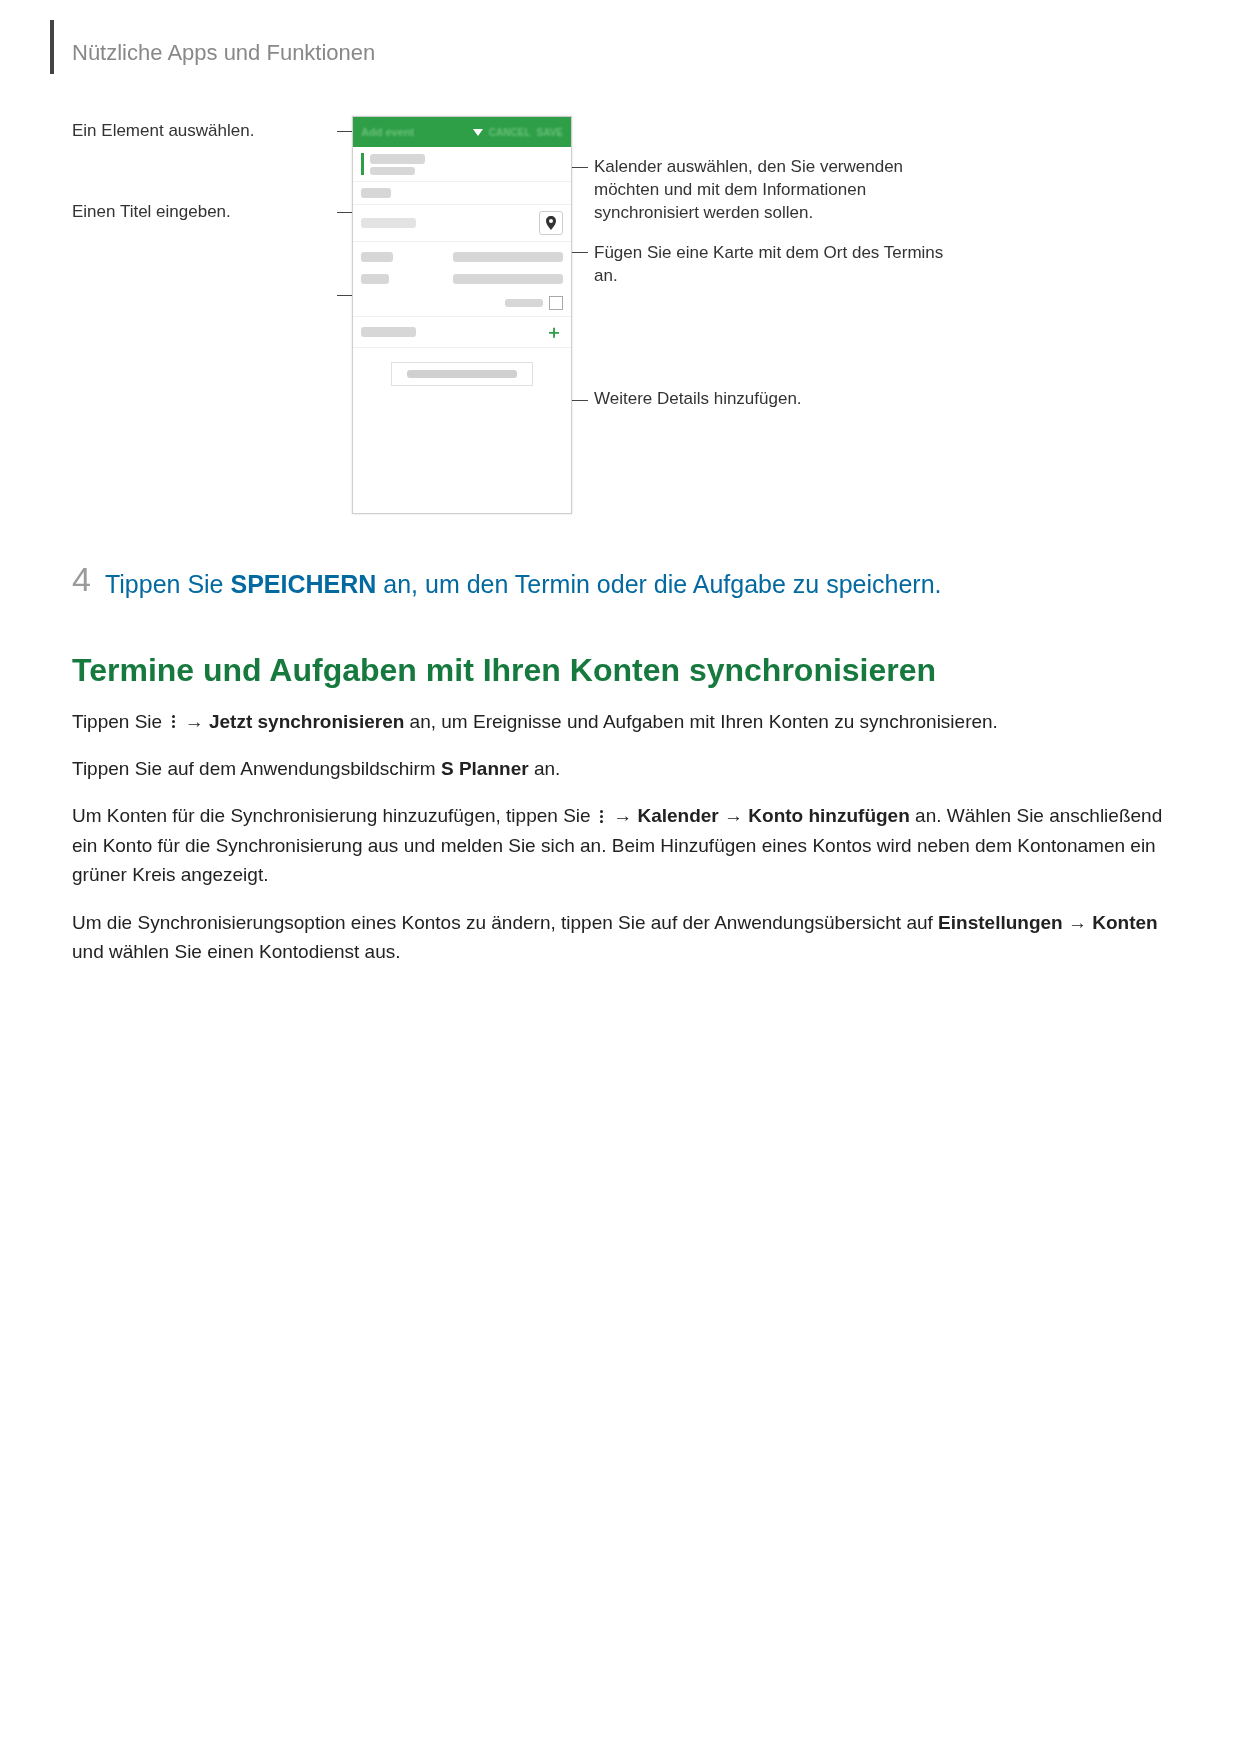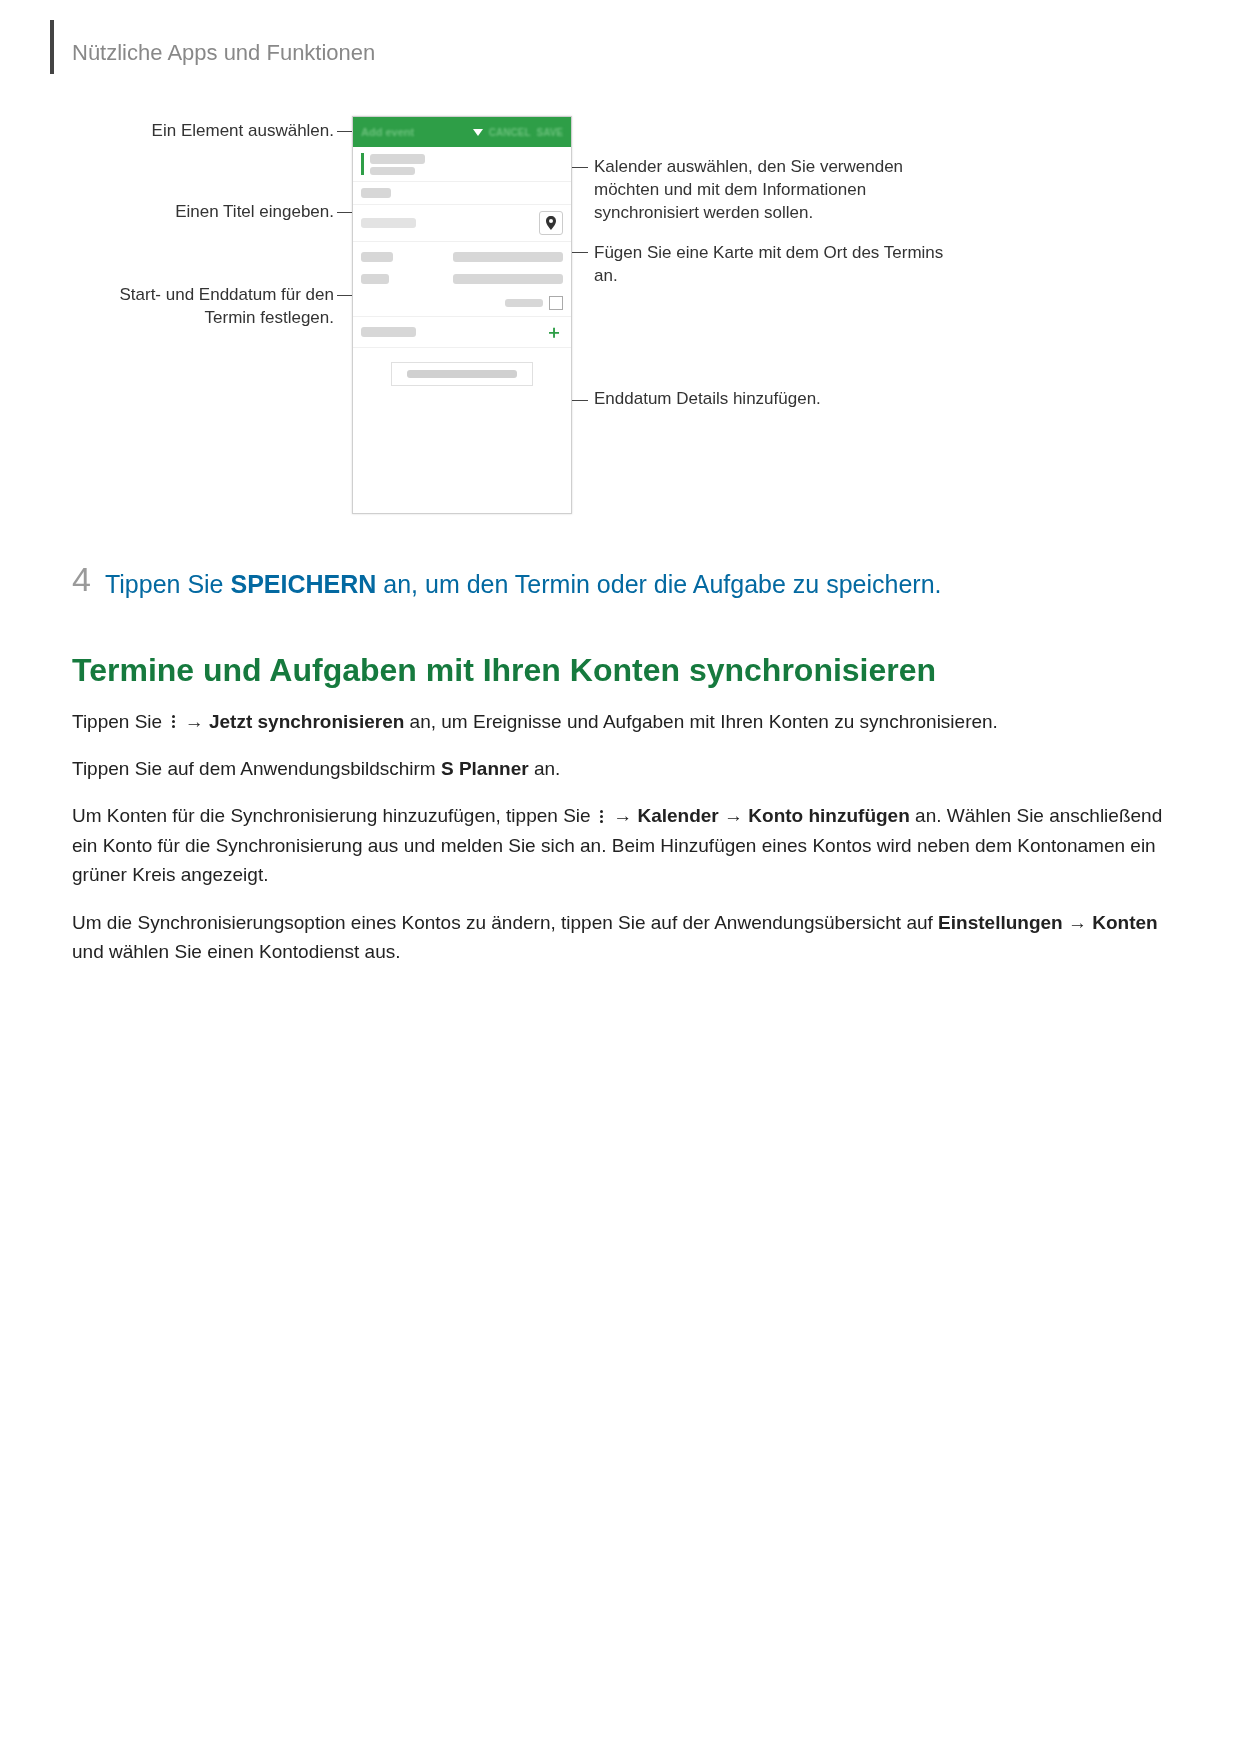--- a/index.html
+++ b/index.html
@@ -23,21 +23,21 @@
   .dates .r{display:flex;align-items:center;justify-content:space-between;height:22px}
   .allday{display:flex;align-items:center;justify-content:flex-end;gap:6px;padding:2px 8px 6px}
   .chk{width:12px;height:12px;border:1px solid #aaa}
   .rem-row{display:flex;align-items:center;justify-content:space-between;padding:6px 8px;border-top:1px solid #f0f0f0;border-bottom:1px solid #f0f0f0}
   .plus{color:#2e9e47;font-weight:700;font-size:18px;line-height:1}
   .more{margin:14px auto;width:140px;height:22px;border:1px solid #e0e0e0;display:flex;align-items:center;justify-content:center}
   .more .t{background:#d0d0d0;height:8px;width:110px;border-radius:3px}
 
   
   .callout{position:absolute;font-size:17px;color:#333;line-height:1.35}
-  .callout.left{text-align:right}
+  .callout.left{}
   
   .ld{position:absolute;background:#444}
 
   .step{display:flex;align-items:flex-start;gap:14px;margin-top:30px}
   .step-num{color:#9a9a9a;font-size:34px;font-weight:300;line-height:1;margin-top:-4px}
   .step-text{font-size:25px;color:#0369a1;line-height:1.5}
   .step-text .b{font-weight:700}
 
   h2.sync{color:#167a3e;font-size:32px;font-weight:700;margin:48px 0 18px}
   p.body{font-size:19px;color:#222;line-height:1.55;margin:0 0 18px}
@@ -53,25 +53,24 @@
 <body>
 
 <div class="page">
   <div class="top-rule"></div>
   <div class="section-title">Nützliche Apps und Funktionen</div>
 
   <div class="diagram-wrap">
 
     <div class="callout left" style="left:0;top:4px;width:262px">Ein Element auswählen.</div>
     <div class="callout left" style="left:0;top:85px;width:262px">Einen Titel eingeben.</div>
-    <div class="callout left" style="left:0;top:168px;width:262px">Start- und Enddatum für den Termin festlegen.</div>
 
     <div class="callout" style="left:522px;top:126px;width:350px">Fügen Sie eine Karte mit dem Ort des Termins an.</div>
     <div class="callout" style="left:522px;top:40px;width:350px">Kalender auswählen, den Sie verwenden möchten und mit dem Informationen synchronisiert werden sollen.</div>
-    <div class="callout" style="left:522px;top:272px;width:350px">Enddatum Details hinzufügen.</div>
+    <div class="callout" style="left:522px;top:272px;width:350px">Weitere Details hinzufügen.</div>
 
     <div class="ld" style="left:265px;top:14.5px;width:30px;height:1px"></div>
     <div class="ld" style="left:265px;top:95.5px;width:30px;height:1px"></div>
     <div class="ld" style="left:265px;top:178.5px;width:16px;height:1px"></div>
     <div class="ld" style="left:280px;top:163px;width:1px;height:32px"></div>
     <div class="ld" style="left:280px;top:163px;width:15px;height:1px"></div>
     <div class="ld" style="left:280px;top:195px;width:15px;height:1px"></div>
 
     <div class="ld" style="left:484px;top:50.5px;width:32px;height:1px"></div>
     <div class="ld" style="left:499px;top:135.5px;width:17px;height:1px"></div>

